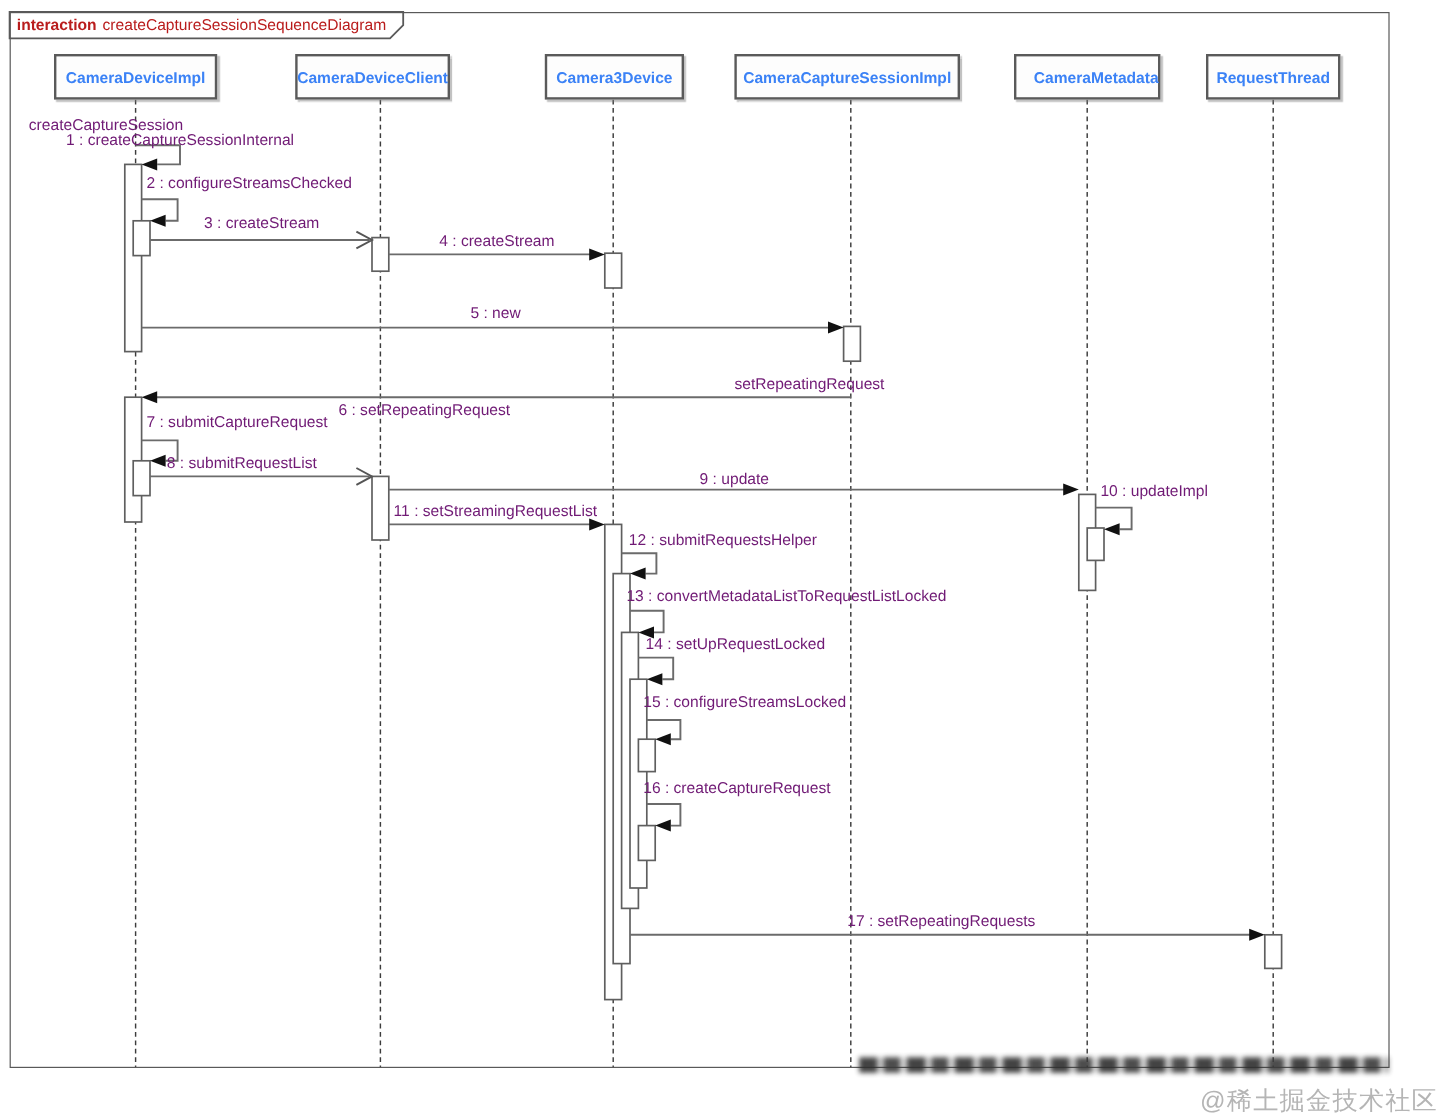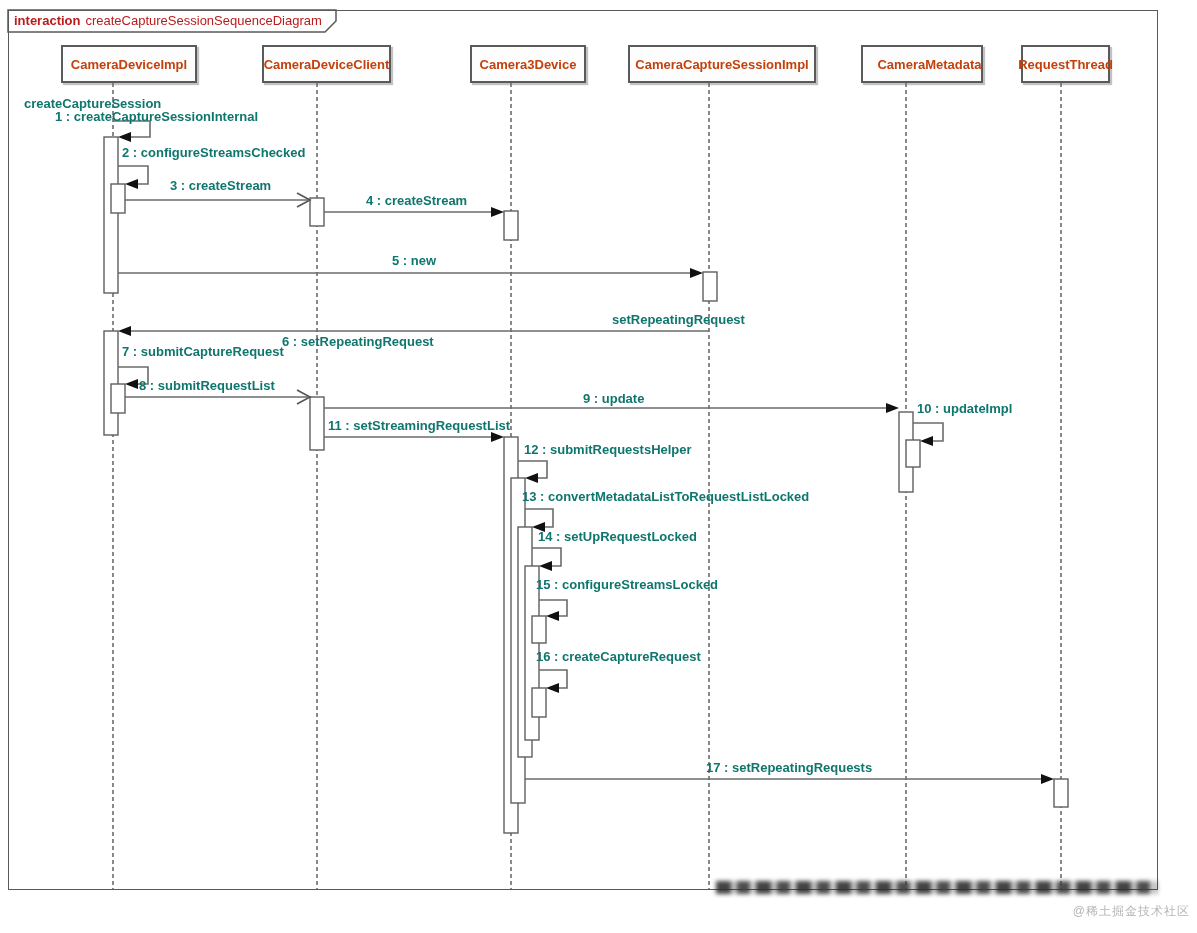--- a/index.html
+++ b/index.html
@@ -14,34 +14,34 @@
   }
   .tab-text{
     position:absolute;left:14px;top:13px;font-size:13px;color:#b91c1c;white-space:nowrap;
   }
   .tab-text .kw{font-weight:bold;margin-right:5px;}
   .head-box{
     position:absolute;top:45px;height:38px;background:#fdfdfd;
     border:2px solid #5a5a5a;box-sizing:border-box;
     box-shadow:2px 2px 1px rgba(120,120,120,0.45);
     display:flex;align-items:center;justify-content:center;
-    font-size:13px;font-weight:bold;color:#c2410c;white-space:nowrap;margin-left:16px;
+    font-size:13px;font-weight:bold;color:#3b82f6;white-space:nowrap;
   }
   .msg-label{
-    position:absolute;font-size:13px;color:#0f766e;white-space:nowrap;line-height:14px;font-weight:bold;
+    position:absolute;font-size:13px;color:#701a75;white-space:nowrap;line-height:14px;
   }
   .blur-strip{
     position:absolute;left:716px;top:881px;width:441px;height:13px;
     background:
       repeating-linear-gradient(90deg,#2f2f2f 0 15px,rgba(47,47,47,0.30) 15px 21px,#3a3a3a 21px 34px,rgba(47,47,47,0.22) 34px 40px);
     filter:blur(2.3px);opacity:0.9;
   }
   .watermark{
     position:absolute;left:1000px;top:903px;width:190px;text-align:right;
-    font-size:12px;color:#b5b5b5;letter-spacing:1px;white-space:nowrap;
+    font-size:21px;color:#b5b5b5;letter-spacing:1px;white-space:nowrap;
   }
 </style>
 </head>
 <body>
 
 <div id="stage">
 
   <svg id="diagram-svg" width="1197" height="933" viewBox="0 0 1197 933">
 
     <g stroke="#3c3c3c" stroke-width="1.2" stroke-dasharray="4 3">
@@ -124,21 +124,21 @@
 
   <div class="tab-text">
     <span class="kw">interaction</span><span>createCaptureSessionSequenceDiagram</span>
   </div>
 
   <div class="head-box" style="left:45px;width:136px;">CameraDeviceImpl</div>
   <div class="head-box" style="left:246px;width:129px;">CameraDeviceClient</div>
   <div class="head-box" style="left:454px;width:116px;">Camera3Device</div>
   <div class="head-box" style="left:612px;width:188px;">CameraCaptureSessionImpl</div>
   <div class="head-box" style="left:845px;width:122px;padding-left:15px;">CameraMetadata</div>
-  <div class="head-box" style="left:1005px;width:89px;">RequestThread</div>
+  <div class="head-box" style="left:1005px;width:112px;">RequestThread</div>
 
   <div class="msg-label" style="left:24px;top:97px;">createCaptureSession</div>
   <div class="msg-label" style="left:55px;top:110px;">1 : createCaptureSessionInternal</div>
   <div class="msg-label" style="left:122px;top:146px;">2 : configureStreamsChecked</div>
   <div class="msg-label" style="left:170px;top:179px;">3 : createStream</div>
   <div class="msg-label" style="left:366px;top:194px;">4 : createStream</div>
   <div class="msg-label" style="left:392px;top:254px;">5 : new</div>
   <div class="msg-label" style="left:612px;top:313px;">setRepeatingRequest</div>
   <div class="msg-label" style="left:282px;top:335px;">6 : setRepeatingRequest</div>
   <div class="msg-label" style="left:122px;top:345px;">7 : submitCaptureRequest</div>

